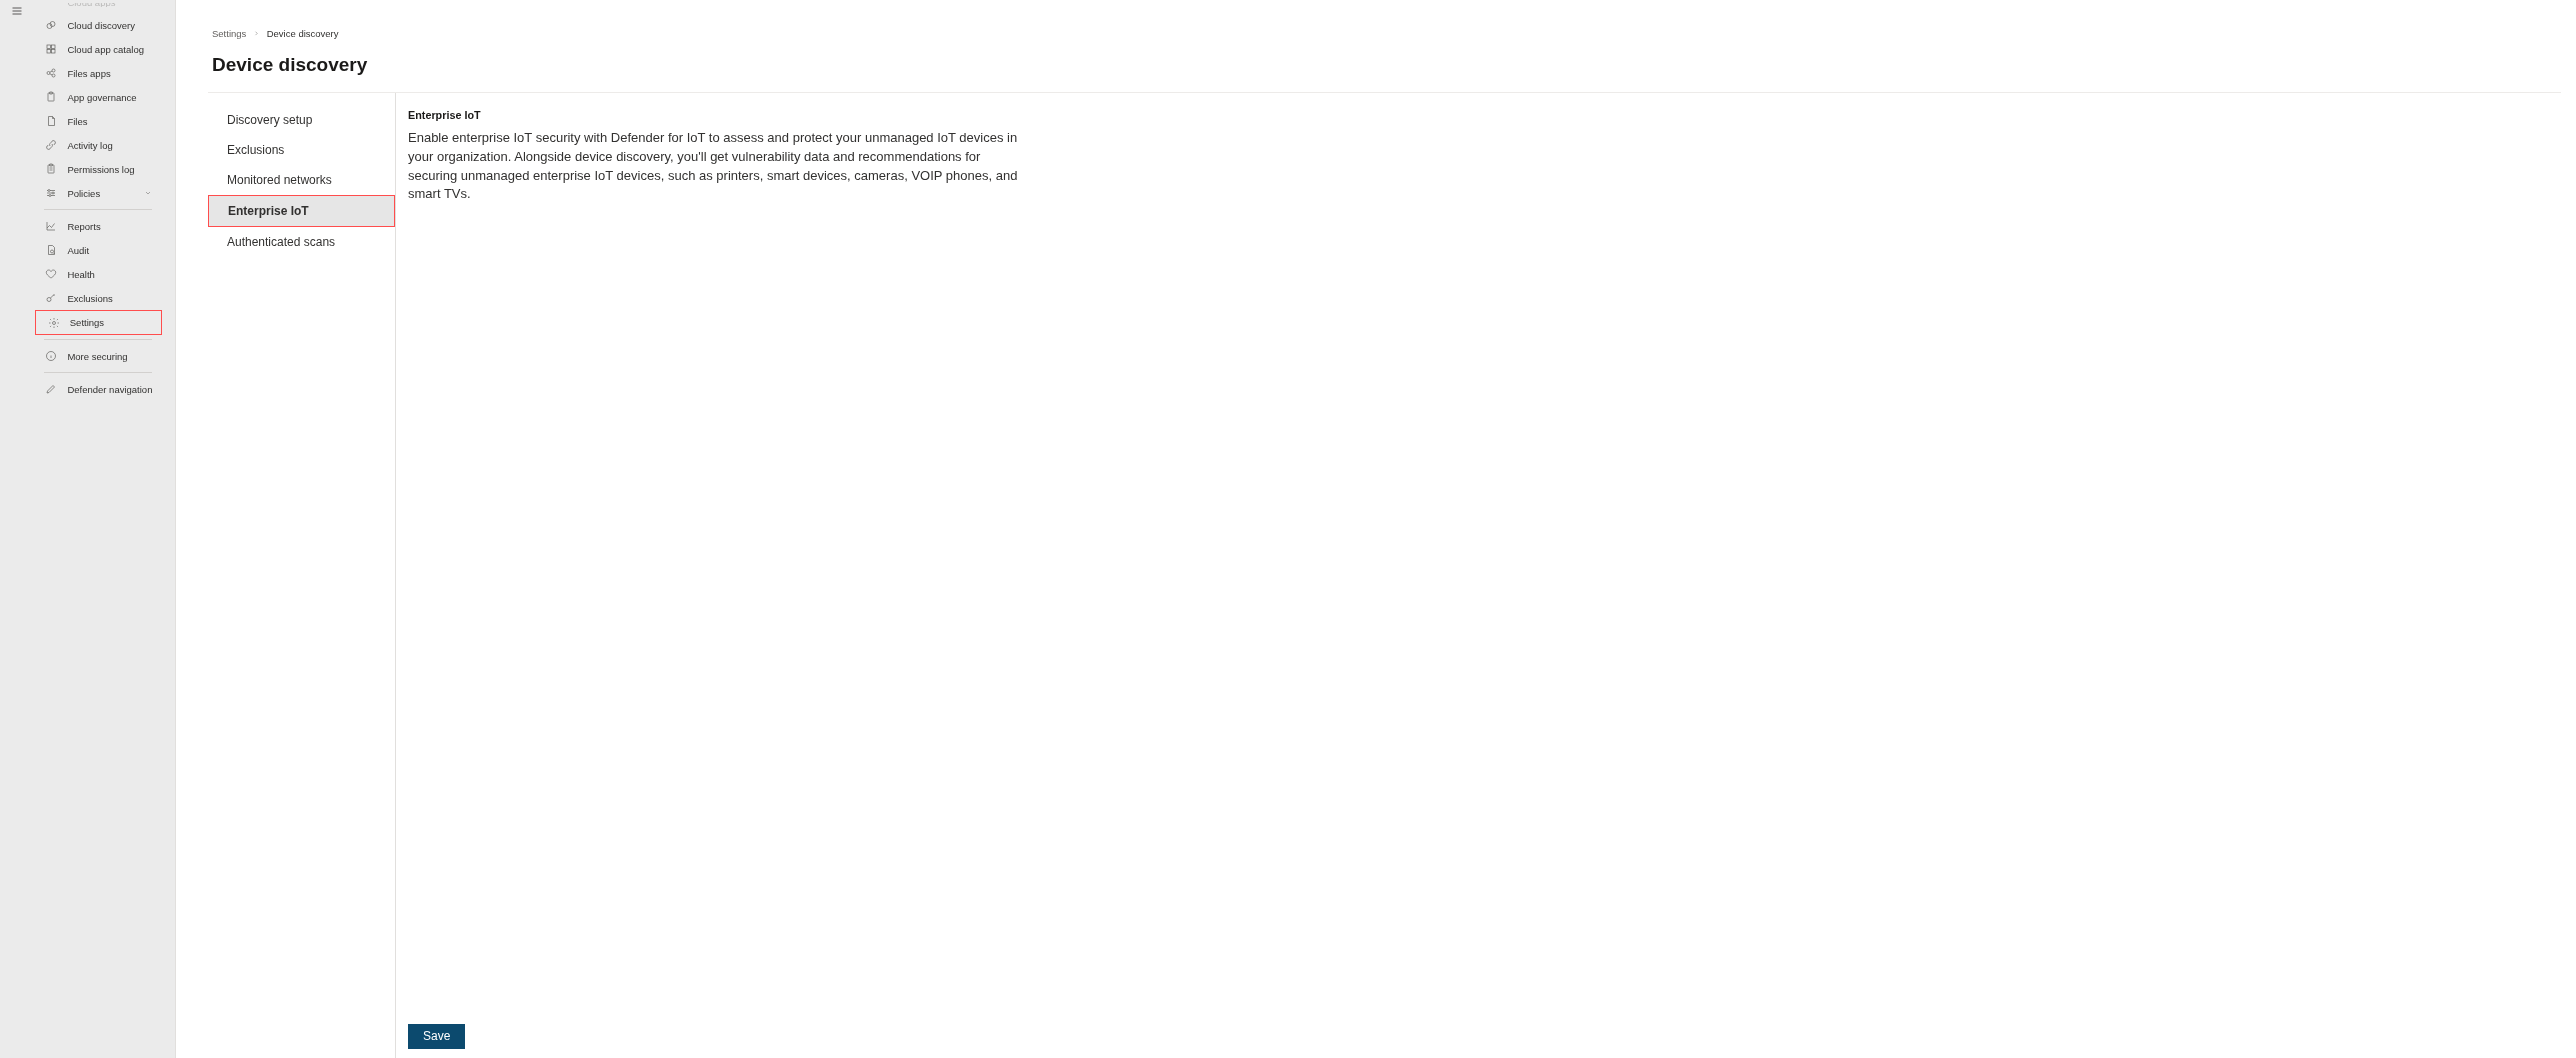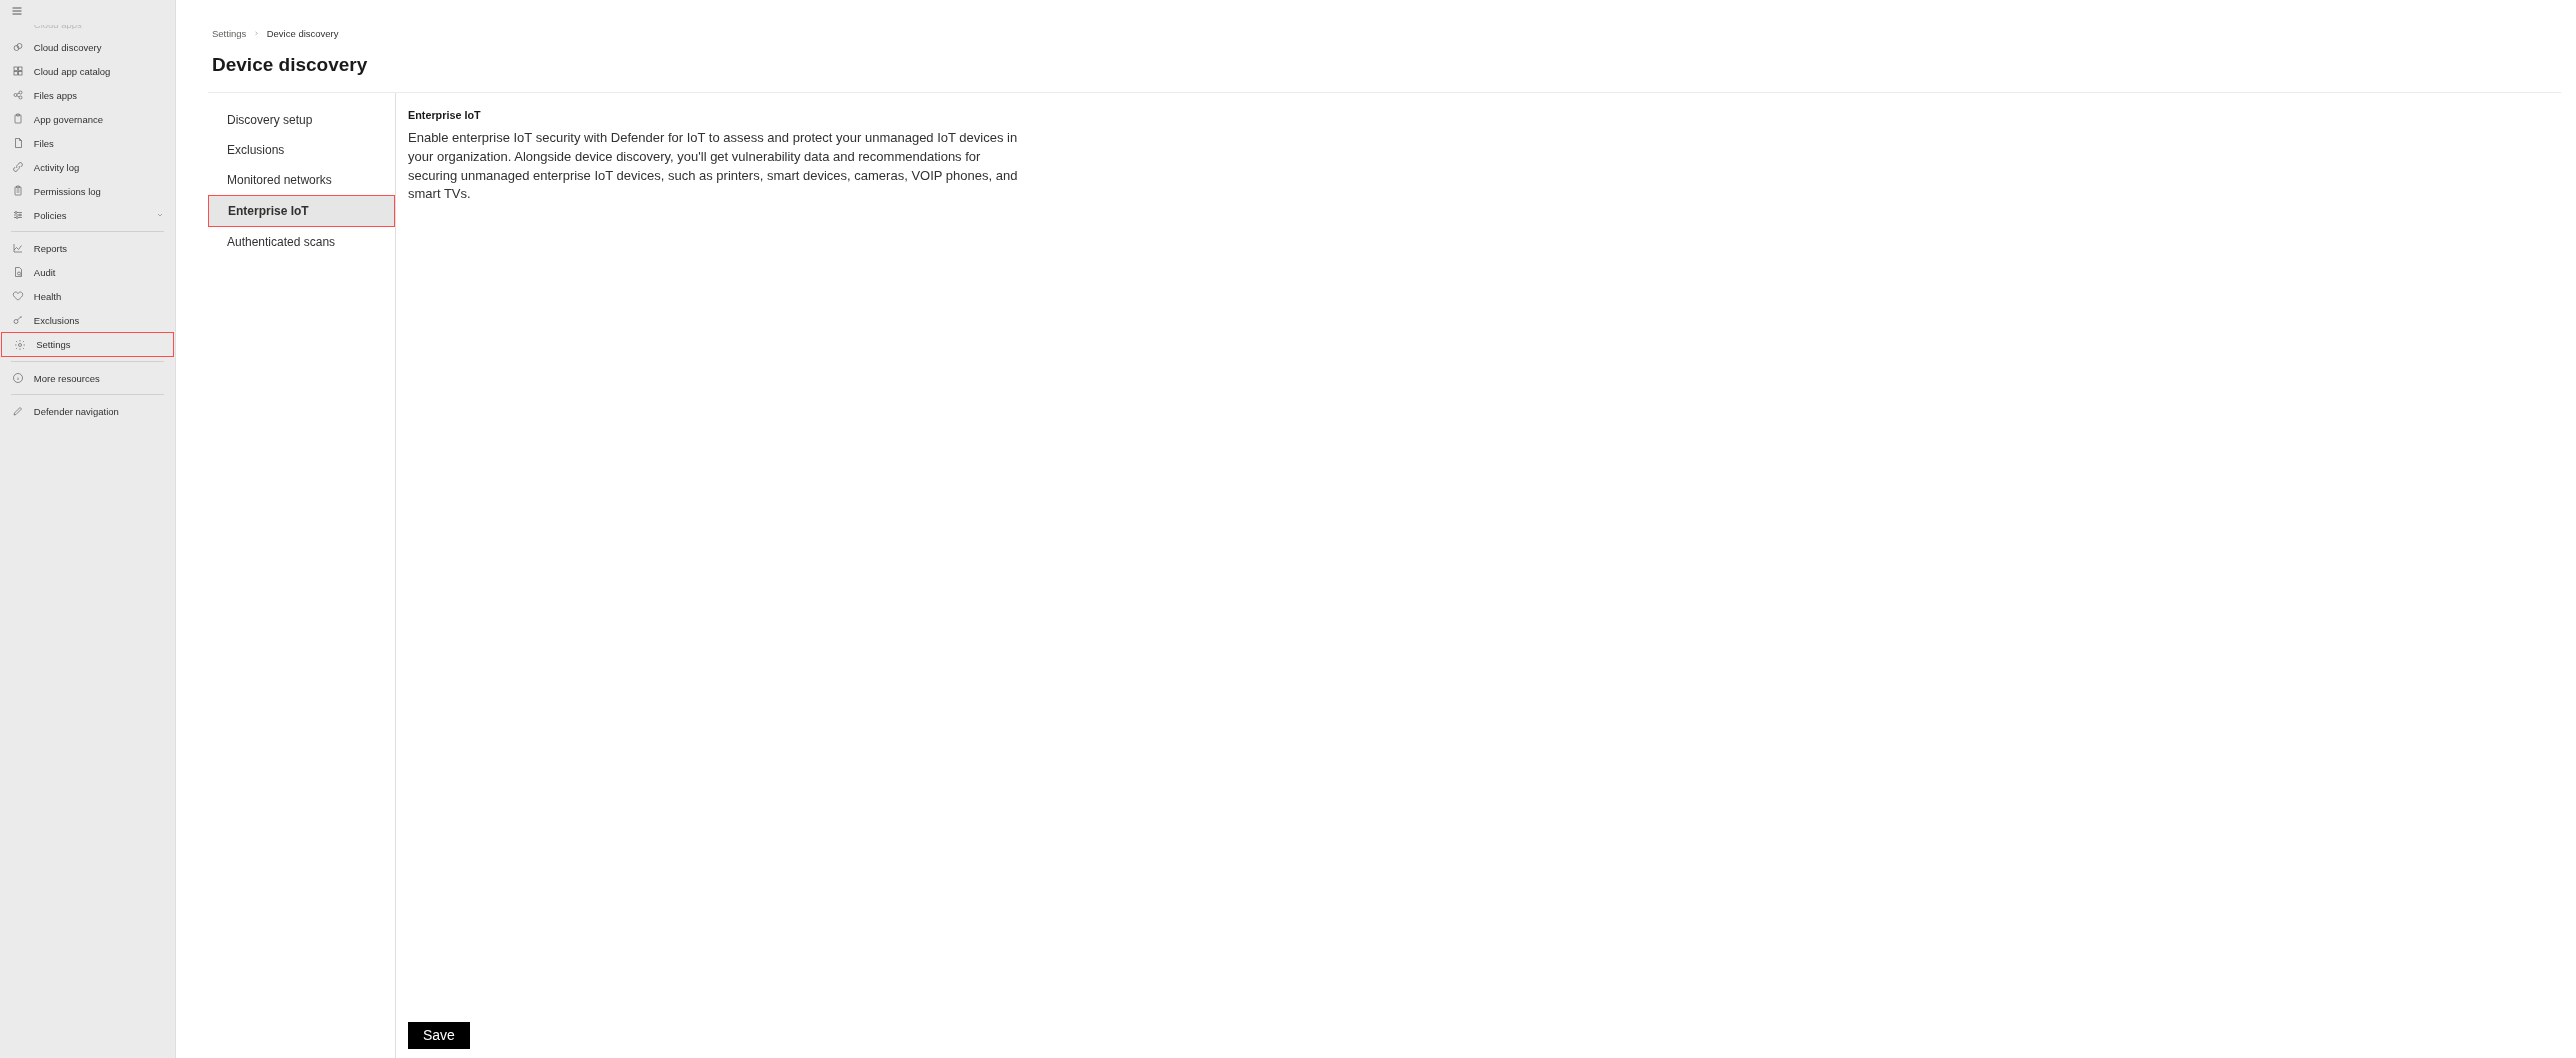--- a/index.html
+++ b/index.html
@@ -1,21 +1,21 @@
 <!DOCTYPE html>
 <html style="font-size:10.8px"><head>
   <meta charset="utf-8">
   <style>
     * { margin: 0; padding: 0; box-sizing: border-box; }
     body { font-family: "Segoe UI", Tahoma, sans-serif; font-size: 9.5px; color: #323130; background: #fff; }
 
     .layout { display: flex; height: 100vh; }
 
     
-    .sidebar { width: 176px; background: #ebebeb; border-right: 0.7px solid #e1dfdd; display: flex; flex-direction: column; overflow-y: auto; }
+    .sidebar { width: 176px; background: #ebebeb; border-right: 0.7px solid #e1dfdd; display: flex; flex-direction: row; overflow-y: auto; }
     .hamburger { padding: 5.4px 10.8px 2.7px; }
     .hamburger svg { width: 12px; height: 12px; stroke: #323130; }
     .nav-section { padding: 0 0 2.7px; }
     .nav-item { display: flex; align-items: center; padding: 5.4px 10.8px; cursor: pointer; gap: 9.5px; font-size: 9.5px; color: #323130; min-height: 24px; }
     .nav-item .icon-slot { width: 13.5px; display: flex; justify-content: center; align-items: center; }
     .nav-item .icon-slot svg { width: 12px; height: 12px; stroke: #605e5c; fill: none; stroke-width: 1.4; }
     .nav-item .label { flex: 1; }
     .nav-item .chevron svg { width: 8px; height: 8px; stroke: #605e5c; fill: none; stroke-width: 1.5; }
     .nav-divider { border-top: 0.7px solid #d2d0ce; margin: 4px 10.8px; }
     .nav-item.cut-top { border-bottom: 0.7px solid #d2d0ce; margin-bottom: 1.4px; }
@@ -44,21 +44,21 @@
     .detail h2 { font-size: 10.8px; font-weight: 600; margin-bottom: 8px; color: #1b1a19; }
     .detail p.desc { font-size: 13px; color: #323130; line-height: 1.45; max-width: 621px; margin-bottom: 19px; }
 
     .toggle-row { display: flex; align-items: center; gap: 8px; margin-bottom: 5.4px; }
     .toggle { position: relative; width: 27px; height: 13.5px; background: #0f6cbd; border-radius: 6.8px; cursor: pointer; }
     .toggle .knob { position: absolute; top: 2px; right: 2px; width: 9.5px; height: 9.5px; background: #fff; border-radius: 50%; }
     .toggle-label { font-size: 9.5px; color: #323130; margin-right: 54px; }
     .toggle-desc { font-size: 9.5px; color: #323130; }
 
     .footer { padding: 9.5px 0 9.5px 0; border-top: 0.7px solid transparent; }
-    .save-btn { background: #000000; color: #fff; border: none; padding: 5.4px 15px; font-size: 14px; cursor: pointer; }
+    .save-btn { background: #0c4a6e; color: #fff; border: none; padding: 5.4px 15px; font-size: 12px; cursor: pointer; }
   </style>
 </head>
 <body>
 
 <div class="layout">
 
   <nav class="sidebar">
     <div class="hamburger">
       <svg viewBox="0 0 24 24">
           <path d="M3 6h18M3 12h18M3 18h18" stroke-width="1.6"></path>
@@ -204,21 +204,21 @@
 
       <div class="nav-divider"></div>
 
       <div class="nav-item">
         <span class="icon-slot">
             <svg viewBox="0 0 24 24">
               <circle cx="12" cy="12" r="9"></circle>
               <path d="M12 8v0M12 11v5"></path>
             </svg>
           </span>
-        <span class="label">More resources</span>
+        <span class="label">More securing</span>
       </div>
 
       <div class="nav-divider"></div>
 
       <div class="nav-item">
         <span class="icon-slot">
             <svg viewBox="0 0 24 24">
               <path d="M4 20l4-1 11-11-3-3L5 16z"></path>
             </svg>
           </span>

